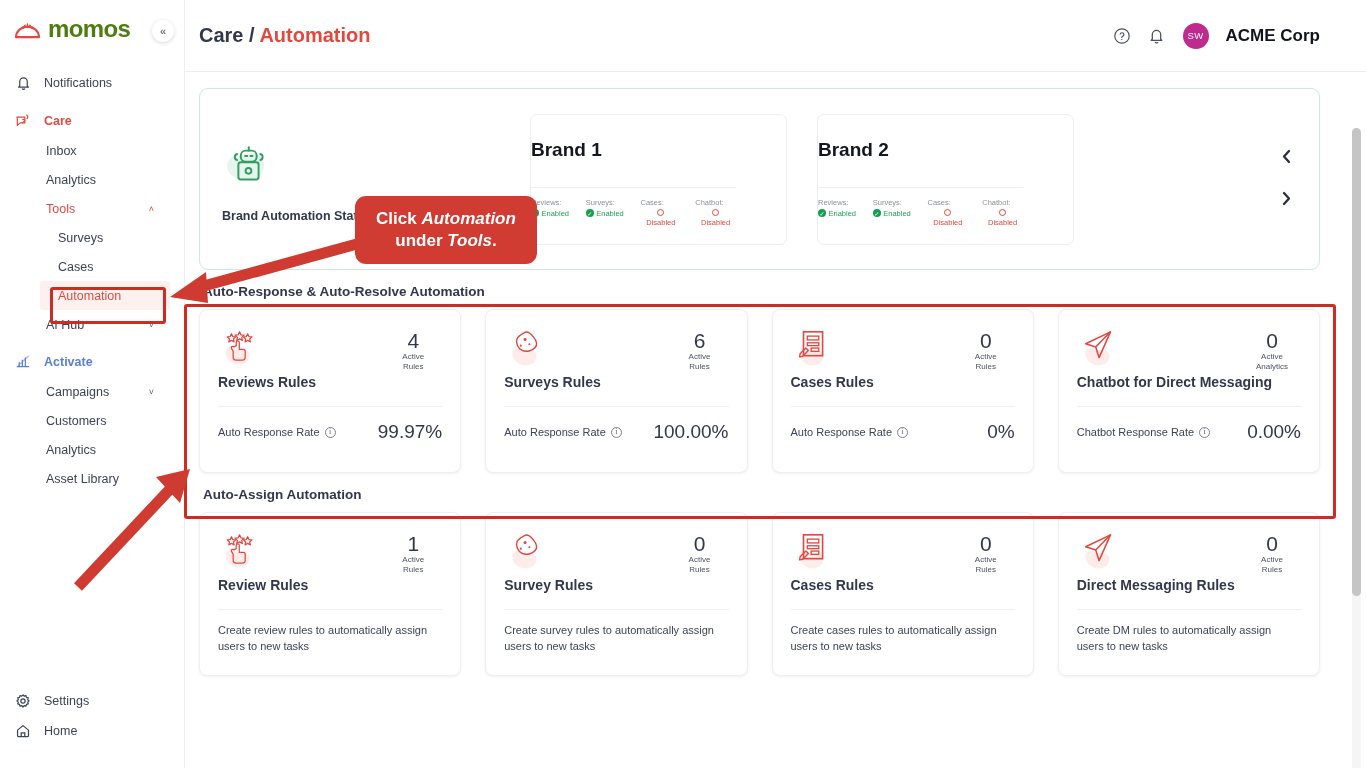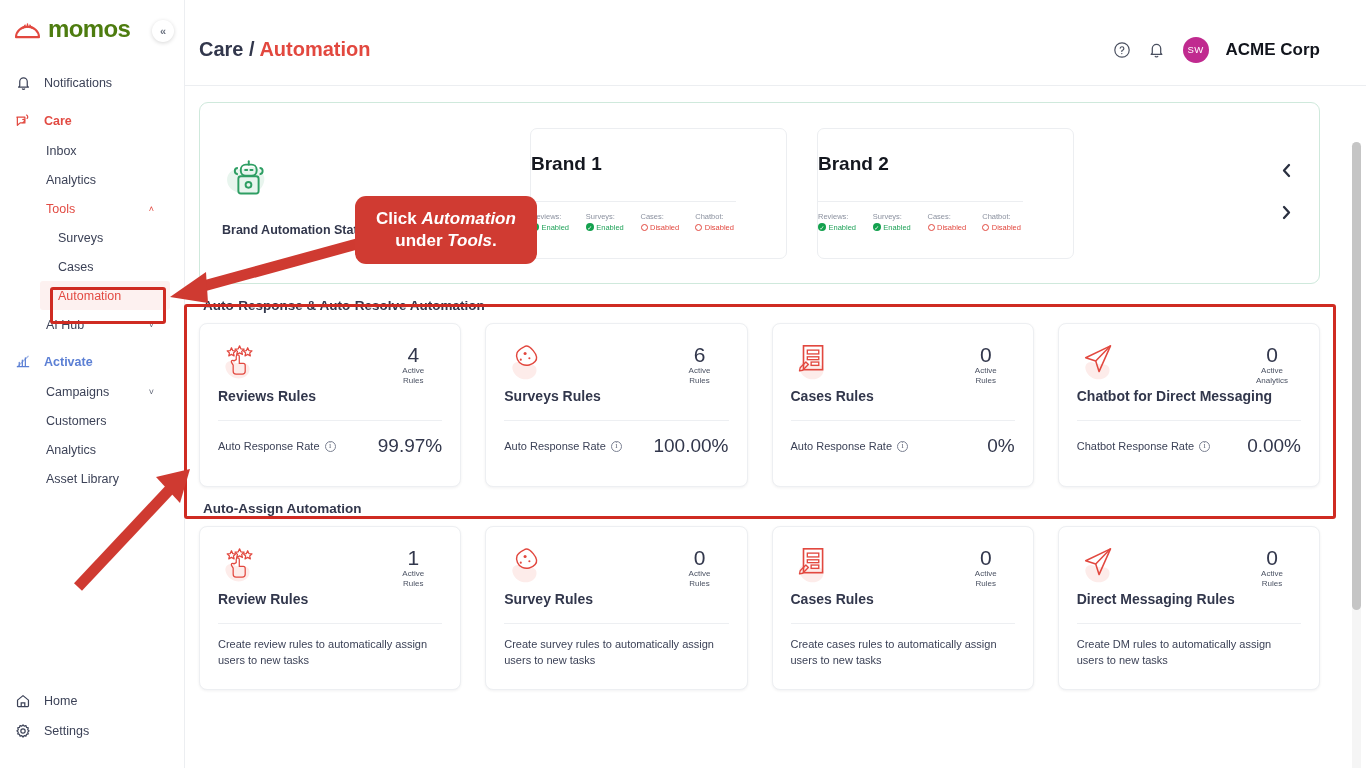--- a/index.html
+++ b/index.html
@@ -45,21 +45,21 @@
   .nav-sub.active-box {
     background: #fdf1f0; color: #e24b43; margin-left: 40px; padding-left: 18px;
     width: 130px; border-radius: 3px;
   }
   .sidebar-bottom { margin-top: auto; padding-bottom: 22px; }
 
   
   .main { flex: 1 1 auto; height: 768px; display: flex; flex-direction: column; position: relative; background:#fff;}
   .topbar {
     height: 72px; border-bottom: 1px solid #eceef1; display: flex; align-items: center;
-    padding: 0 46px 0 14px; flex: 0 0 72px; background: #fff; margin-top: 14px;
+    padding: 0 46px 0 14px; flex: 0 0 72px; background: #fff;
   }
   .breadcrumb { font-size: 20px; font-weight: 700; }
   .breadcrumb .crumb1 { color: #32374c; }
   .breadcrumb .sep { color: #32374c; }
   .breadcrumb .crumb2 { color: #e2483f; }
   .topbar-right { margin-left: auto; display: flex; align-items: center; gap: 17px; }
   .circ-icon { width: 18px; height: 18px; color: #4a5060; }
   .avatar {
     width: 26px; height: 26px; border-radius: 50%; background: #c02a8f;
     color: #fff; font-size: 9.5px; font-weight: 400; display: flex;
@@ -84,21 +84,21 @@
     background: #fff; display: flex; flex-direction: column; 
     padding-top: 24px;
   }
   .brand-tile-name { font-size: 19px; font-weight: 700; color: #14171f; }
   .brand-tile-sep { width: 205px; height: 1px; background: #eceef1; margin: 26px 0 10px; }
   .brand-feats { display: flex; gap: 14px; width: 205px; }
   .feat { width: 44px; }
   .feat-label { font-size: 7.5px; color: #8b919f; margin-bottom: 2px; white-space: nowrap; }
   .feat-value { font-size: 7.5px; display: flex; align-items: center; gap: 2.5px; white-space: nowrap; }
   .feat-value.on { color: #21a35a; }
-  .feat-value.off { color: #e2483f; }
+  .feat-value.off { color: #e2483f; flex-direction: column; }
   .dot-on { width: 8px; height: 8px; border-radius: 50%; background: #14a14e; display:inline-flex; align-items:center; justify-content:center; color:#fff; font-size:6px; }
   .dot-off { width: 7px; height: 7px; border-radius: 50%; border: 1px solid #e2483f; }
   .carousel-arrows {
     margin-left: auto; display: flex; flex-direction: column; gap: 24px; align-items: center;
   }
   .car-btn { font-size: 17px; color: #2a3040; font-weight: 700; cursor: pointer; line-height: 1; }
 
   
   .section-title { font-size: 13.5px; font-weight: 700; color: #32374c; margin: 14px 0 10px 4px; }
   .card-row { display: flex; gap: 24px; }
@@ -231,34 +231,34 @@
       </div>
       <div class="nav-sub">
         <span>Asset Library</span>
       </div>
     </div>
 
     <div class="sidebar-bottom">
       <div class="nav-item">
         <span class="ico">
           <svg width="16" height="16" viewBox="0 0 17 17" fill="none" stroke="#3c4257" stroke-width="1.3">
+            <circle cx="8.5" cy="8.5" r="2.3"></circle>
+            <path d="M8.5 1.9 l1.3 1.5 1.9 -.6 .5 1.9 1.9 .5 -.6 1.9 1.5 1.3 -1.5 1.3 .6 1.9 -1.9 .5 -.5 1.9 -1.9 -.6 -1.3 1.5 -1.3 -1.5 -1.9 .6 -.5 -1.9 -1.9 -.5 .6 -1.9 -1.5 -1.3 1.5 -1.3 -.6 -1.9 1.9 -.5 .5 -1.9 1.9 .6 Z" stroke-linejoin="round"></path>
+          </svg>
+        </span>
+        <span>Settings</span>
+      </div>
+      <div class="nav-item">
+        <span class="ico">
+          <svg width="16" height="16" viewBox="0 0 17 17" fill="none" stroke="#3c4257" stroke-width="1.3">
             <path d="M2.7 7.6 L8.5 2.8 l5.8 4.8 V13.6 a.8 .8 0 0 1 -.8 .8 H3.5 a.8 .8 0 0 1 -.8 -.8 Z" stroke-linejoin="round"></path>
             <path d="M6.6 14.3 V10.4 h3.8 v3.9"></path>
           </svg>
         </span>
         <span>Home</span>
-      </div>
-      <div class="nav-item">
-        <span class="ico">
-          <svg width="16" height="16" viewBox="0 0 17 17" fill="none" stroke="#3c4257" stroke-width="1.3">
-            <circle cx="8.5" cy="8.5" r="2.3"></circle>
-            <path d="M8.5 1.9 l1.3 1.5 1.9 -.6 .5 1.9 1.9 .5 -.6 1.9 1.5 1.3 -1.5 1.3 .6 1.9 -1.9 .5 -.5 1.9 -1.9 -.6 -1.3 1.5 -1.3 -1.5 -1.9 .6 -.5 -1.9 -1.9 -.5 .6 -1.9 -1.5 -1.3 1.5 -1.3 -.6 -1.9 1.9 -.5 .5 -1.9 1.9 .6 Z" stroke-linejoin="round"></path>
-          </svg>
-        </span>
-        <span>Settings</span>
       </div>
     </div>
   </div>
 
   <div class="main">
 
     <div class="topbar">
       <div class="breadcrumb">
         <span class="crumb1">Care</span><span class="sep"> / </span><span class="crumb2">Automation</span>
       </div>

